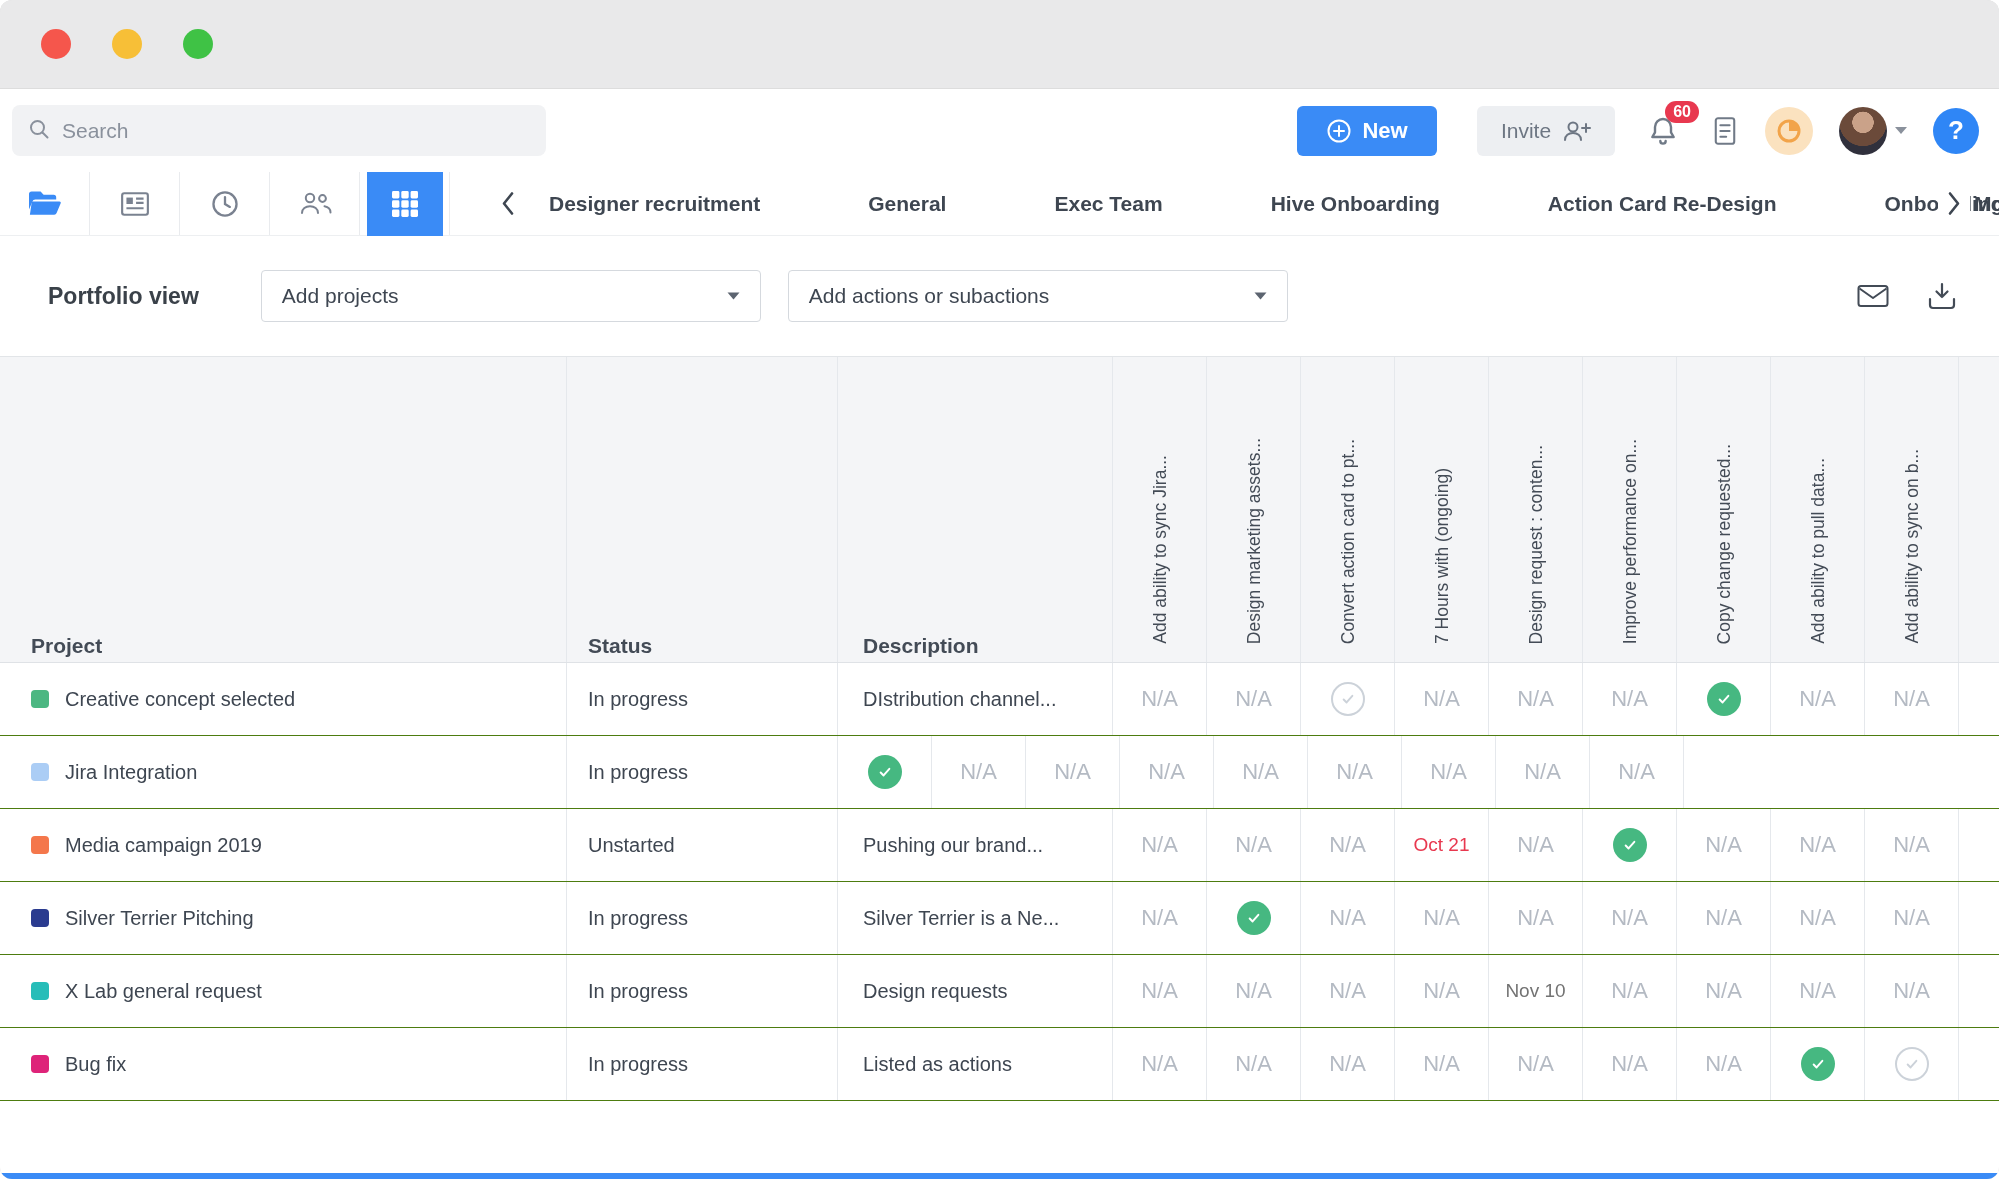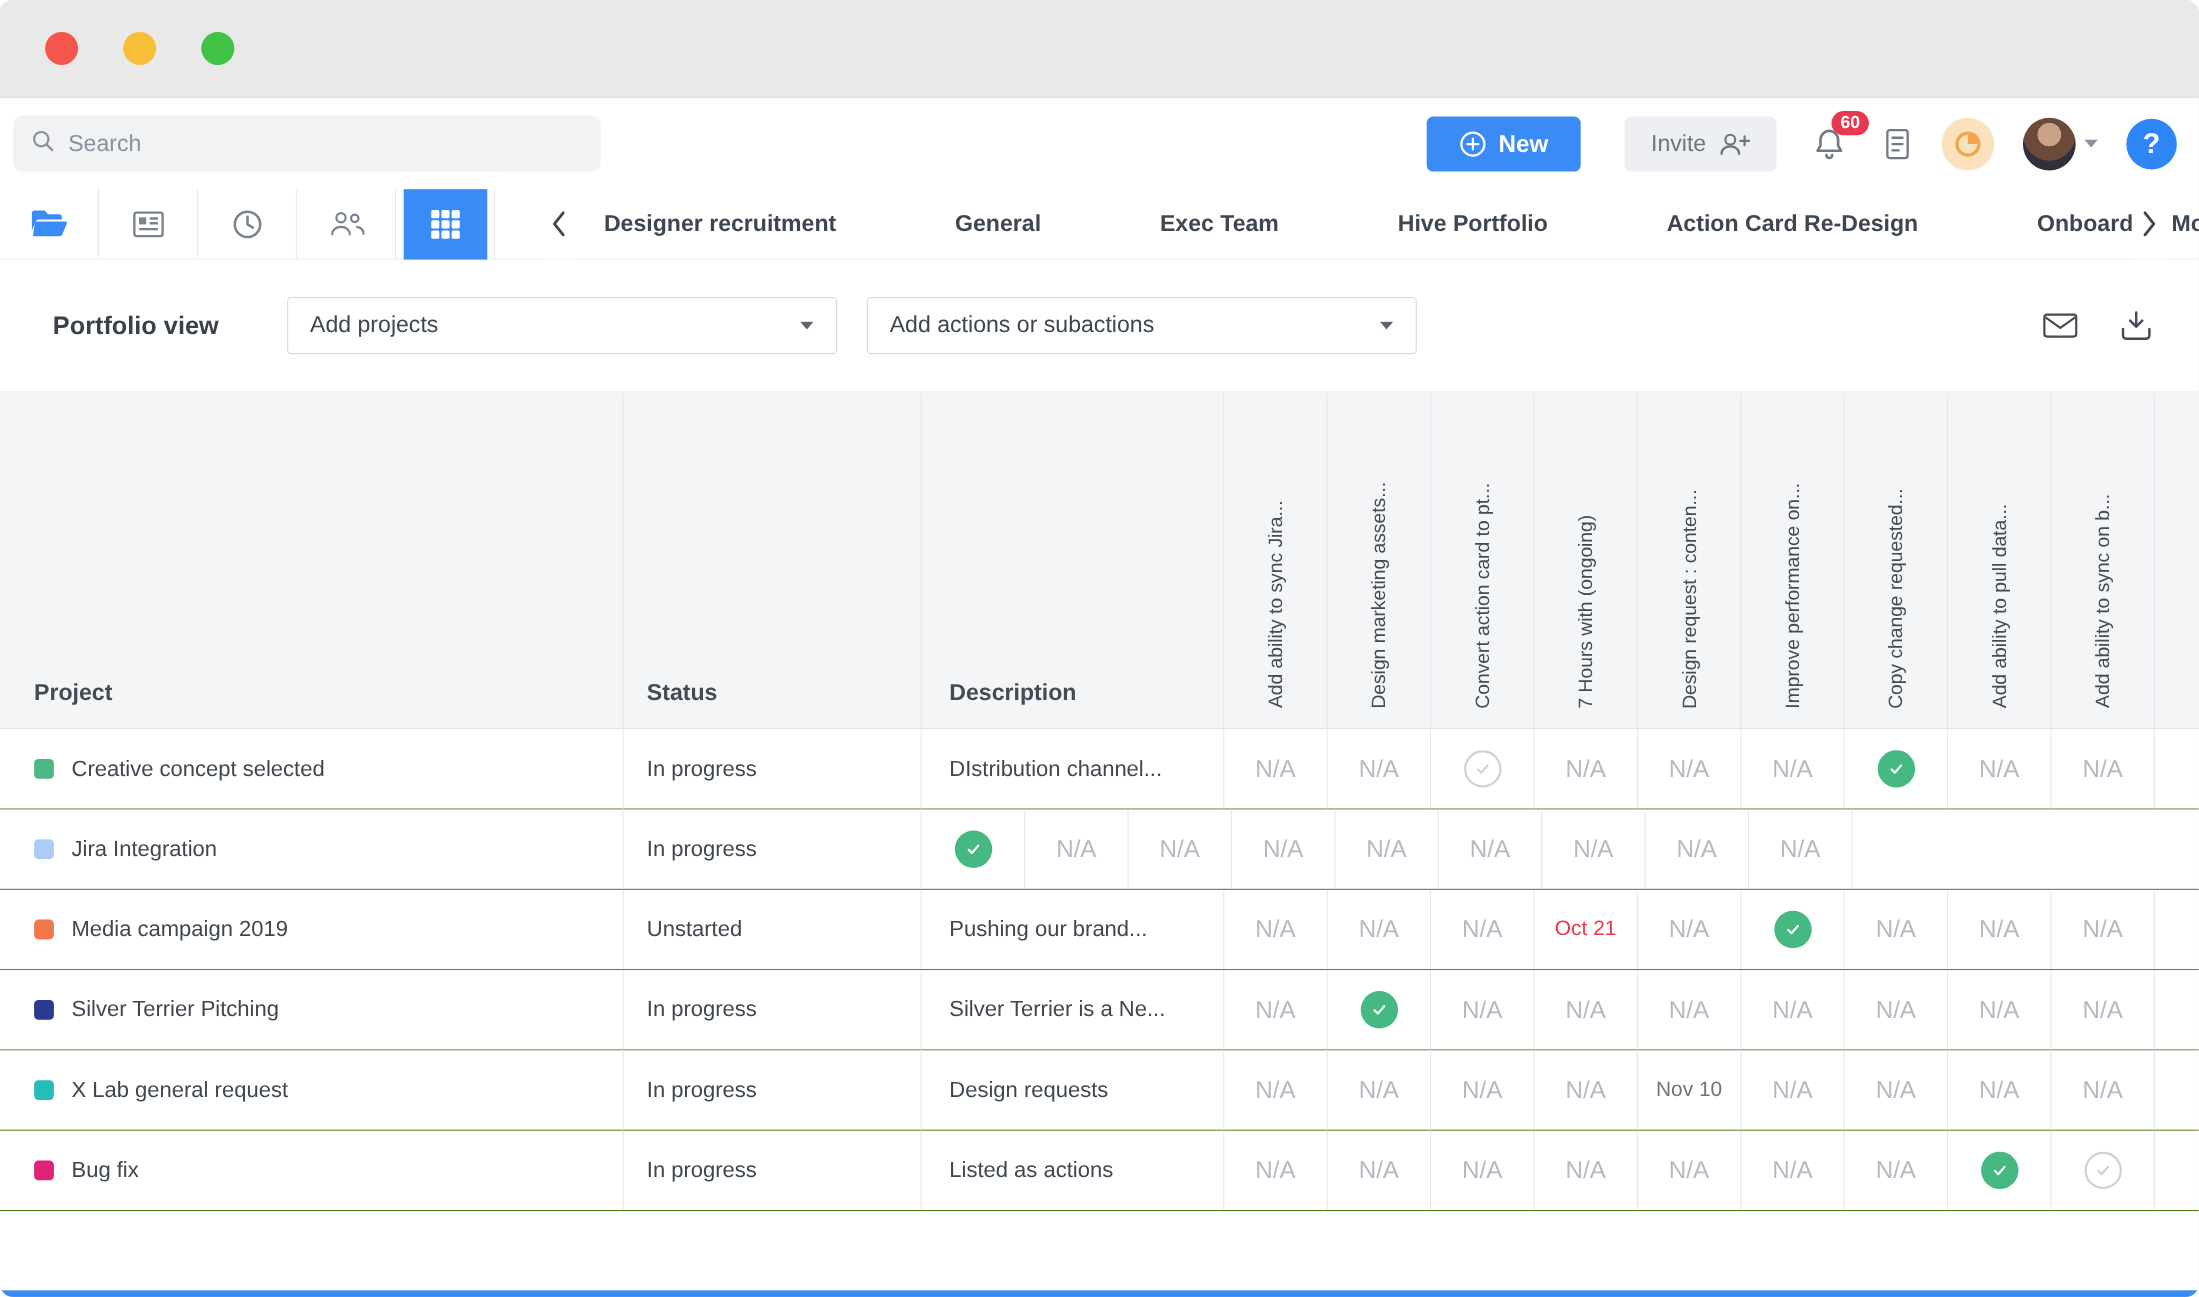--- a/index.html
+++ b/index.html
@@ -71,21 +71,21 @@
 
   
   .table { flex:1; display:flex; flex-direction:column; overflow:hidden; background:#fff; }
   .cell { flex:0 0 auto; border-right:1px solid #e5e8ec; position:relative; }
   .col-project { width:567px; }
   .col-status  { width:271px; }
   .col-desc    { width:275px; }
   .col-action  { width:94px; }
   .col-fill    { flex:1 1 auto; border-right:none; }
   .thead { display:flex; height:306px; background:#f4f5f7; border-bottom:1px solid #dfe2e6; flex:0 0 auto; }
-  .colhead { position:absolute; bottom:20px; font-size:21px; font-weight:600; color:#434b56; }
+  .colhead { position:absolute; bottom:4px; font-size:21px; font-weight:600; color:#434b56; }
   .colhead.p { left:31px; } .colhead.s { left:21px; } .colhead.d { left:25px; }
   .rot-label { position:absolute; bottom:18px; left:50%;
                transform:translateX(-50%) rotate(180deg); writing-mode:vertical-rl;
                font-size:17.5px; font-weight:500; color:#434b56; white-space:nowrap;
                max-height:272px; overflow:hidden; }
   .trow { display:flex; height:73px; border-bottom:1px solid #4d7c0f; flex:0 0 auto; background:#fff; }
   .trow.empty-row { flex:1 1 auto; height:auto; border-bottom:none; }
   .body-cell { display:flex; align-items:center; font-size:20px; color:#3e4651; overflow:hidden;
                white-space:nowrap; cursor:pointer; }
   .body-cell.col-project { padding-left:31px; gap:16px; }
@@ -245,21 +245,21 @@
         <svg width="16" height="27" viewBox="0 0 16 27">
             <polyline points="12,3.5 4,13.5 12,23.5" fill="none" stroke="#3e4651" stroke-width="2.6" stroke-linecap="round" stroke-linejoin="round"></polyline>
           </svg>
       </span>
     </div>
 
     <div class="tabs">
         <span class="tab">Designer recruitment</span>
         <span class="tab">General</span>
         <span class="tab">Exec Team</span>
-        <span class="tab">Hive Portfolio</span>
+        <span class="tab">Hive Onboarding</span>
         <span class="tab">Action Card Re-Design</span>
         <span class="tab">Onboarding</span>
       </div>
 
     <div class="chev right">
       <span style="display:flex;">
         <svg width="16" height="27" viewBox="0 0 16 27">
             <polyline points="4,3.5 12,13.5 4,23.5" fill="none" stroke="#3e4651" stroke-width="2.6" stroke-linecap="round" stroke-linejoin="round"></polyline>
           </svg>
       </span>

